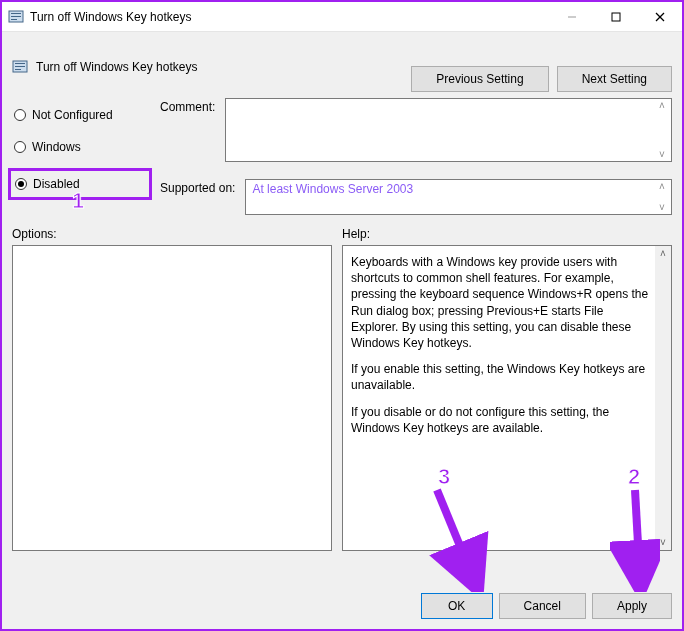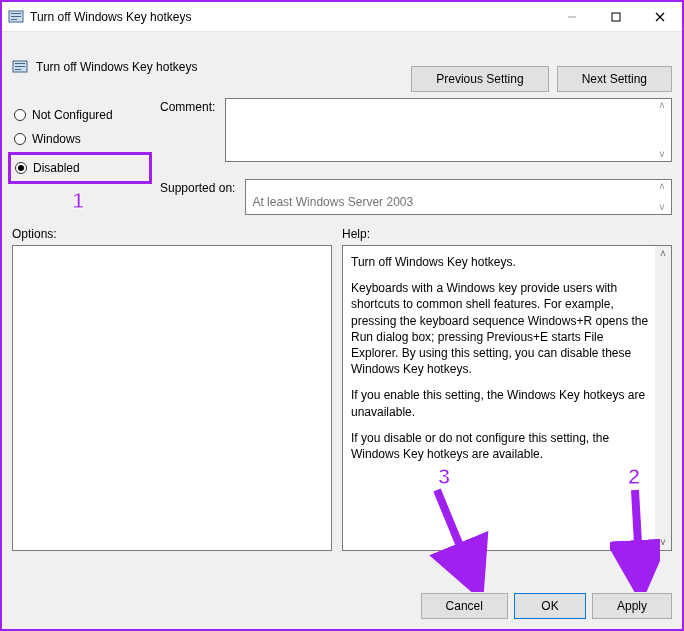--- a/index.html
+++ b/index.html
@@ -11,34 +11,34 @@
   .titlebar-title { color:#000; }
   .win-ctrls { display:flex; }
   .win-btn { width:44px; height:30px; display:flex; align-items:center; justify-content:center; color:#000; }
   .header-row { display:flex; align-items:center; justify-content:space-between; padding:10px 10px 6px 10px; }
   .header-left { display:flex; align-items:center; gap:8px; }
   .header-title { color:#000; }
   .btn { background:#e1e1e1; border:1px solid #adadad; padding:5px 24px; min-width:86px; text-align:center; cursor:default;margin-top:24px; }
   .btn-row { display:flex; gap:8px; }
   .body { display:flex; flex-direction:column; flex:1 1 auto; padding:0 10px 8px 10px; }
   .upper { display:flex; gap:8px; }
-  .left-col { width:140px; display:flex; flex-direction:column; gap:2px; padding-top:6px; }
+  .left-col { width:140px; display:flex; flex-direction:column; gap:10px; padding-top:6px; }
   .radio-row { display:flex; align-items:center; gap:6px; height:22px; padding-left:2px; }
   .radio { width:12px; height:12px; border:1px solid #333; border-radius:50%; display:flex; align-items:center; justify-content:center; background:#fff; }
   .radio.sel::after { content:""; width:6px; height:6px; background:#000; border-radius:50%; }
   .highlight-box { border:3px solid #a020f0; padding:2px 16px 2px 2px; margin-left:-4px; }
   .right-col { flex:1; display:flex; flex-direction:column; gap:17px; }
   .labeled { display:flex; align-items:flex-start; gap:10px; }
   .labeled > label { width:auto; padding-top:2px; white-space:nowrap; }
   .textarea-box { flex:1; background:#fff; border:1px solid #7a7a7a; height:64px; position:relative; }
   .textarea-box.short { height:36px; }
   .scroll-hint { position:absolute; right:2px; width:14px; color:#888; font-size:10px; text-align:center;}
   .scroll-up { top:1px; }
   .scroll-dn { bottom:1px; }
-  .supported-text { padding:15px 6px; color:#737373; }
+  .supported-text { padding:2px 6px; color:#8b5cf6; }
   .lower-labels { display:flex; margin-top:12px; }
   .lower-labels > div:first-child { width:330px; }
   .lower { display:flex; gap:10px; flex:1 1 auto; margin-top:4px; }
   .panel { border:1px solid #7a7a7a; background:#fff; flex:1; position:relative; overflow:hidden;}
   .panel.options { flex:0 0 320px; }
   .help-content { padding:8px 18px 8px 8px; line-height:1.35; color:#000; }
   .help-content p { margin:0 0 10px 0; }
   .vscroll { position:absolute; right:0; top:0; bottom:0; width:16px; background:#f0f0f0; display:flex; flex-direction:column; justify-content:space-between; align-items:center; }
   .vscroll span { color:#606060; font-size:10px; padding:2px 0;}
   .footer { display:flex; justify-content:flex-end; gap:6px; padding:10px; }
@@ -142,37 +142,36 @@
 
     <div class="lower-labels">
       <div>Options:</div>
       <div>Help:</div>
     </div>
 
     <div class="lower">
       <div class="panel options"></div>
       <div class="panel">
         <div class="help-content">
-          <p>Turn off Windows Key hotkeys.</p>
           <p>Keyboards with a Windows key provide users with shortcuts to common shell features. For example, pressing the keyboard sequence Windows+R opens the Run dialog box; pressing Previous+E starts File Explorer. By using this setting, you can disable these Windows Key hotkeys.</p>
           <p>If you enable this setting, the Windows Key hotkeys are unavailable.</p>
           <p>If you disable or do not configure this setting, the Windows Key hotkeys are available.</p>
         </div>
         <div class="vscroll">
           <span>˄</span>
           <span>˅</span>
         </div>
       </div>
     </div>
 
   </div>
 
   <div class="footer">
+    <div class="btn primary-outline">OK</div>
     <div class="btn">Cancel</div>
-    <div class="btn primary-outline">OK</div>
     <div class="btn">Apply</div>
   </div>
 
 </div>
 
 <div class="callout" style="left:70px; top:186px;">1</div>
 <div class="callout" style="left:626px; top:462px;">2</div>
 <div class="callout" style="left:436px; top:462px;">3</div>
 
 <svg class="arrow" style="left:420px; top:480px;" width="70" height="110">

